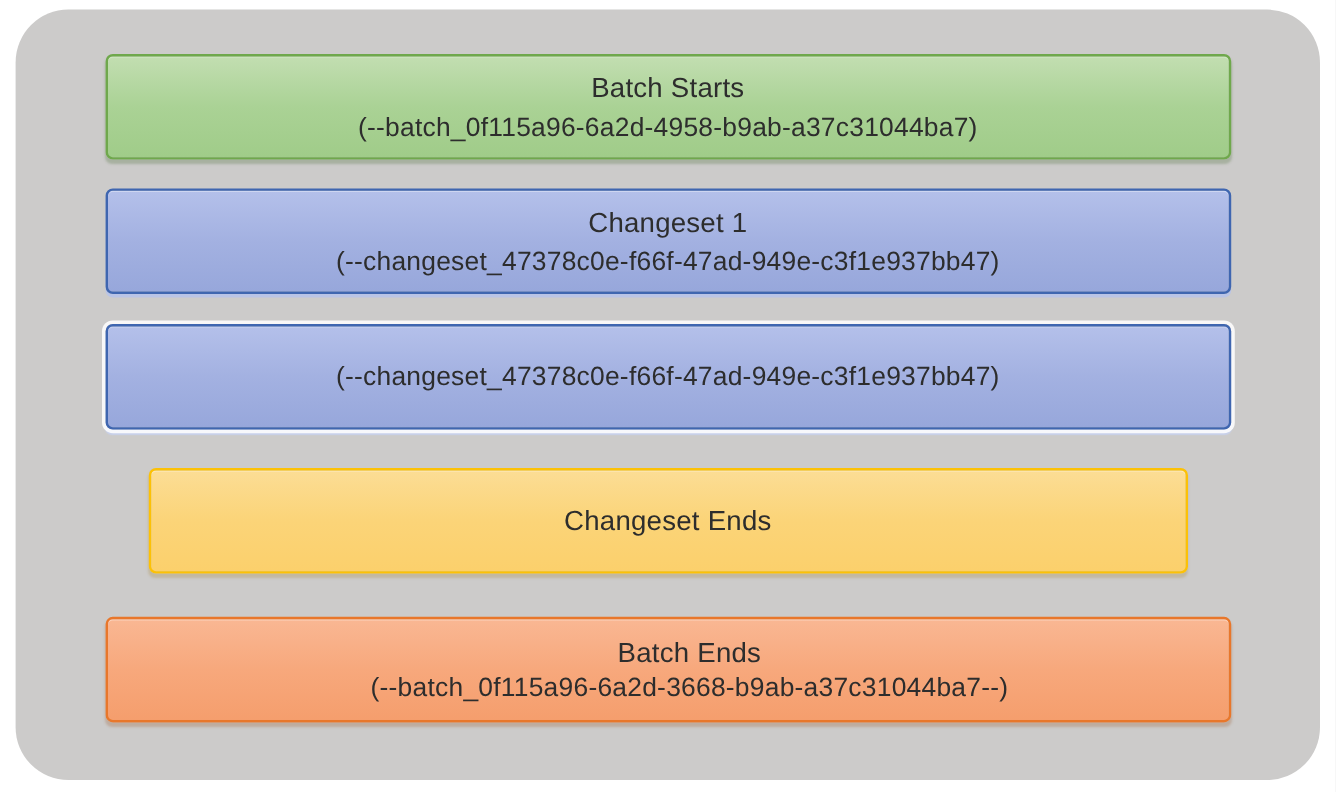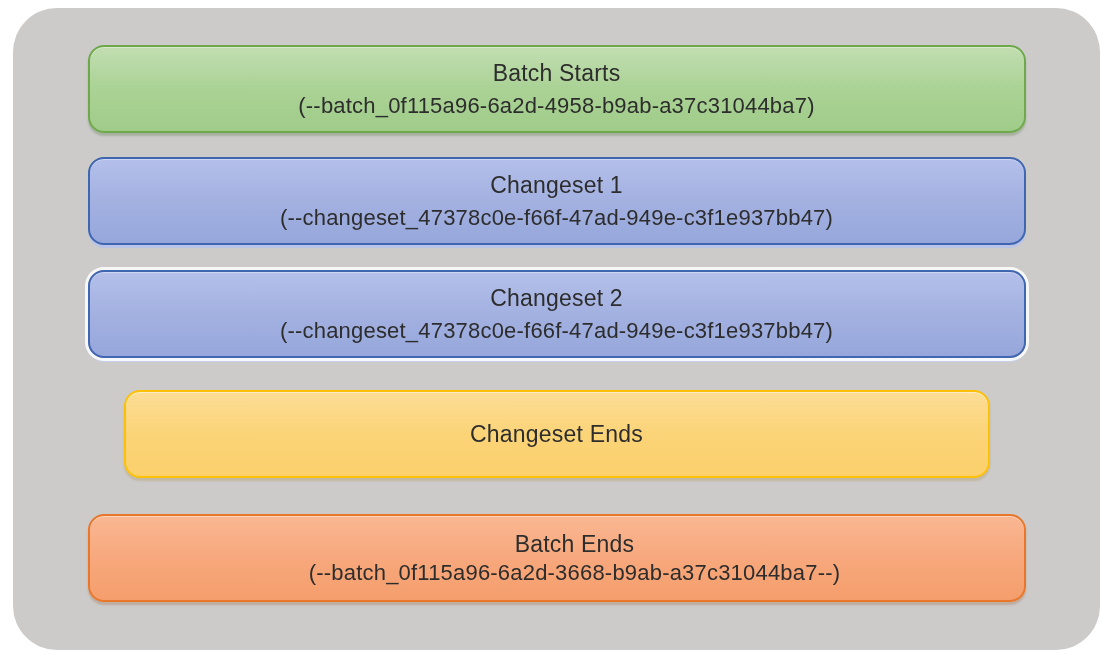--- a/index.html
+++ b/index.html
@@ -22,21 +22,21 @@
     box-sizing: border-box;
     padding-top: 37px;
     display: flex;
     flex-direction: column;
     align-items: center;
   }
   .box {
     width: 938px;
     height: 88px;
     box-sizing: border-box;
-    border-radius: 16px;
+    border-radius: 6px;
     display: flex;
     flex-direction: column;
     justify-content: center;
     align-items: center;
     text-align: center;
     color: #2d2d2d;
     row-gap: 9px;
     flex-shrink: 0;
   }
   .box .title {
@@ -91,21 +91,20 @@
     <div class="title">Batch Starts</div>
     <div class="idline">(--batch_0f115a96-6a2d-4958-b9ab-a37c31044ba7)</div>
   </div>
 
   <div class="box box-blue">
     <div class="title">Changeset 1</div>
     <div class="idline">(--changeset_47378c0e-f66f-47ad-949e-c3f1e937bb47)</div>
   </div>
 
   <div class="box box-blue glow">
-    <div class="title">Changeset 2</div>
     <div class="idline">(--changeset_47378c0e-f66f-47ad-949e-c3f1e937bb47)</div>
   </div>
 
   <div class="box box-yellow">
     <div class="title">Changeset Ends</div>
   </div>
 
   <div class="box box-orange">
     <div class="title">Batch Ends</div>
     <div class="idline">(--batch_0f115a96-6a2d-3668-b9ab-a37c31044ba7--)</div>

